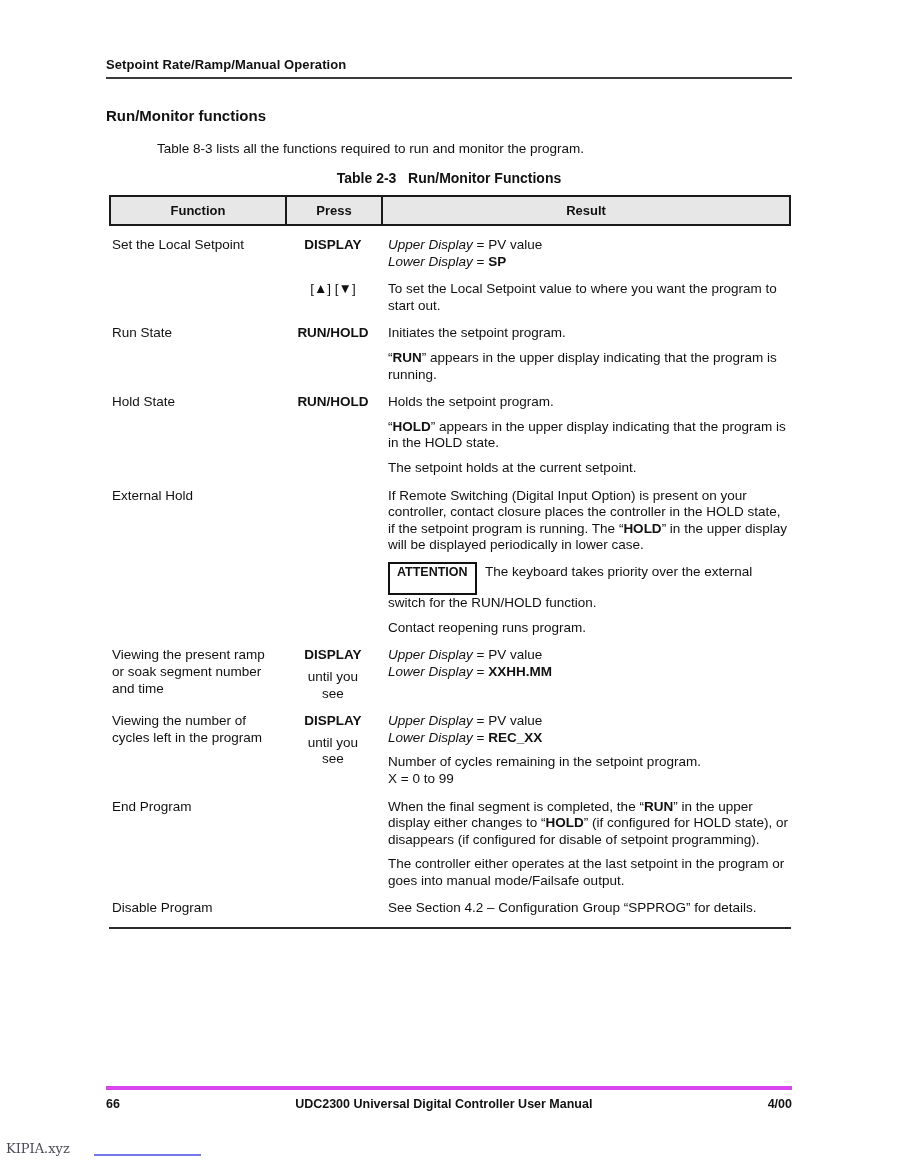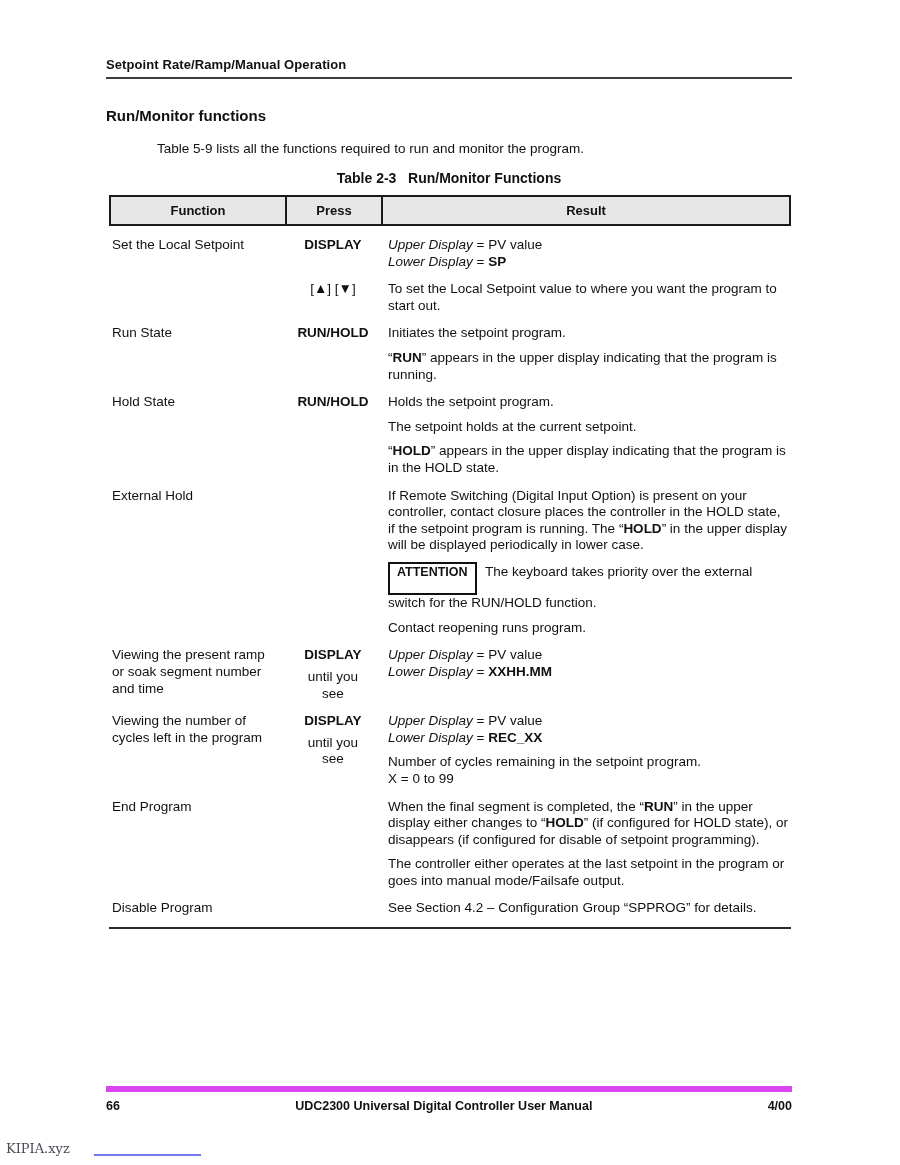--- a/index.html
+++ b/index.html
@@ -50,21 +50,21 @@
   .b { font-weight:bold; }
   .i { font-style:italic; }
   .attn {
     display:inline-block; border:2px solid #111;
     padding:0 7px 13px 7px; font-weight:bold; font-size:12.5px;
     margin-right:5px; line-height:1.3;
   }
 
   .footer {
     position:absolute; left:106px; top:1086px; width:686px;
-    border-top:6px solid #d946ef; padding-top:7px;
+    border-top:4px solid #d946ef; padding-top:7px;
     display:flex; align-items:baseline;
     font-weight:bold; font-size:12.5px;
   }
   .footer-center { flex:1; text-align:center; }
 
   .watermark {
     position:absolute; left:6px; top:1141px;
     font-family:"DejaVu Serif", serif; font-size:13px; color:#4b4a55;
   }
   .link-line {
@@ -75,21 +75,21 @@
 </head>
 <body>
 
 <div class="content">
   <div class="running-header">
     <span>Setpoint Rate/Ramp/Manual Operation</span>
   </div>
 
   <h2 class="heading">Run/Monitor functions</h2>
 
-  <p class="intro">Table 5-9 lists all the functions required to run and monitor the program.</p>
+  <p class="intro">Table 8-3 lists all the functions required to run and monitor the program.</p>
 
   <div class="table-title">Table 2-3   Run/Monitor Functions</div>
 
   <div class="table">
     <div class="thead">
       <div class="th">Function</div>
       <div class="th">Press</div>
       <div class="th th-last">Result</div>
     </div>
     <div class="tbody">
@@ -112,21 +112,21 @@
           <div class="cell pcell">
             <p class="para"><span class="b">RUN/HOLD</span></p>
           </div>
           <div class="cell rcell"><p class="para"><span>Initiates the setpoint program.</span></p><p class="para"><span>“</span><span class="b">RUN</span><span>” appears in the upper display indicating that the program is running.</span></p></div>
         </div>
         <div class="trow">
           <div class="cell fcell">Hold State</div>
           <div class="cell pcell">
             <p class="para"><span class="b">RUN/HOLD</span></p>
           </div>
-          <div class="cell rcell"><p class="para"><span>Holds the setpoint program.</span></p><p class="para"><span>The setpoint holds at the current setpoint.</span></p><p class="para"><span>“</span><span class="b">HOLD</span><span>” appears in the upper display indicating that the program is in the HOLD state.</span></p></div>
+          <div class="cell rcell"><p class="para"><span>Holds the setpoint program.</span></p><p class="para"><span>“</span><span class="b">HOLD</span><span>” appears in the upper display indicating that the program is in the HOLD state.</span></p><p class="para"><span>The setpoint holds at the current setpoint.</span></p></div>
         </div>
         <div class="trow">
           <div class="cell fcell">External Hold</div>
           <div class="cell pcell"></div>
           <div class="cell rcell"><p class="para"><span>If Remote Switching (Digital Input Option) is present on your controller, contact closure places the controller in the HOLD state, if the setpoint program is running. The “</span><span class="b">HOLD</span><span>” in the upper display will be displayed periodically in lower case.</span></p><p class="para"><span class="attn">ATTENTION</span><span> The keyboard takes priority over the external switch for the RUN/HOLD function.</span></p><p class="para"><span>Contact reopening runs program.</span></p></div>
         </div>
         <div class="trow">
           <div class="cell fcell">Viewing the present ramp or soak segment number and time</div>
           <div class="cell pcell">
             <p class="para"><span class="b">DISPLAY</span></p>

